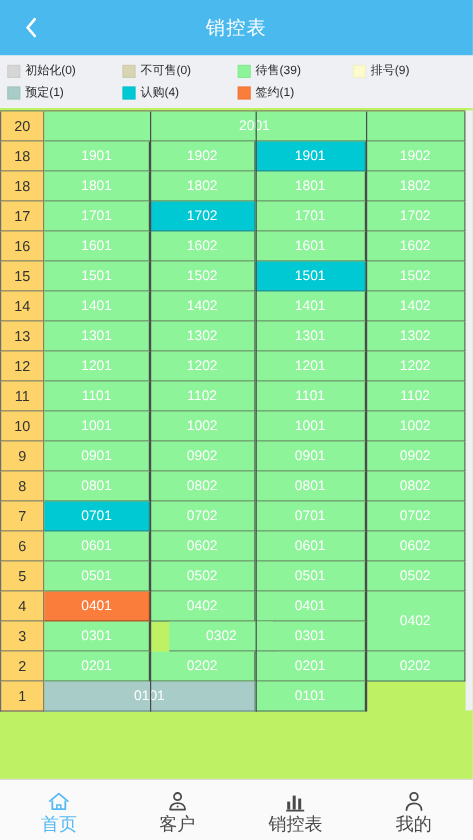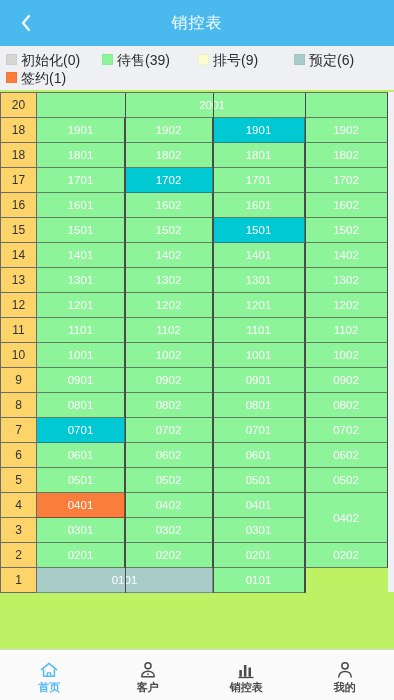--- a/index.html
+++ b/index.html
@@ -75,21 +75,21 @@
     white-space: nowrap;
   }
   .legend-swatch {
     width: 11px;
     height: 11px;
     flex: 0 0 11px;
     margin-right: 4px;
     border: 1px solid rgba(0,0,0,0.04);
     box-sizing: border-box;
   }
-  .legend-label { font-size: 14px; text-align: center; }
+  .legend-label { font-size: 10px; text-align: center; }
 
   
   .table-wrap {
     flex: 1 1 auto;
     position: relative;
     background: #bef264;
     overflow: hidden;
   }
   .grid-outer {
     position: absolute;
@@ -182,24 +182,23 @@
     gap: 2px;
     cursor: pointer;
   }
   .tab-icon {
     height: 22px;
     display: flex;
     align-items: flex-end;
     justify-content: center;
   }
   .tab-label {
-    font-size: 11px;
+    font-size: 15px;
     color: #4a4a4a;
     line-height: 1;
-    font-weight: bold;
   }
   .tab.active .tab-label { color: #55b9f3; }
 </style>
 </head>
 <body>
 
 <div id="app">
 
   <div class="header">
     <div class="back-btn">
@@ -212,30 +211,38 @@
     <div class="header-title">销控表</div>
   </div>
 
   <div class="legend">
     <div class="legend-grid" id="legend-grid">
         <div class="legend-item">
           <span class="legend-swatch" style="background: rgb(214, 214, 214);"></span>
           <span class="legend-label">初始化(0)</span>
         </div>
         <div class="legend-item">
+          <span class="legend-swatch" style="background: rgb(216, 213, 179);"></span>
+          <span class="legend-label">不可售(0)</span>
+        </div>
+        <div class="legend-item">
           <span class="legend-swatch" style="background: rgb(142, 244, 154);"></span>
           <span class="legend-label">待售(39)</span>
         </div>
         <div class="legend-item">
           <span class="legend-swatch" style="background: rgb(251, 251, 205);"></span>
           <span class="legend-label">排号(9)</span>
         </div>
         <div class="legend-item">
           <span class="legend-swatch" style="background: rgb(168, 204, 199);"></span>
-          <span class="legend-label">预定(6)</span>
+          <span class="legend-label">预定(1)</span>
+        </div>
+        <div class="legend-item">
+          <span class="legend-swatch" style="background: rgb(0, 201, 212);"></span>
+          <span class="legend-label">认购(4)</span>
         </div>
         <div class="legend-item">
           <span class="legend-swatch" style="background: rgb(250, 125, 60);"></span>
           <span class="legend-label">签约(1)</span>
         </div>
       </div>
   </div>
 
   <div class="table-wrap">
     <div class="grid-outer">
@@ -321,21 +328,21 @@
           <div class="unit-cell c-green strong-border" style="left: 268px; top: 350px; width: 83px; height: 25px;">0602</div>
           <div class="unit-cell c-green strong-border" style="left: 0px; top: 375px; width: 88px; height: 25px;">0501</div>
           <div class="unit-cell c-green strong-border" style="left: 88px; top: 375px; width: 88px; height: 25px;">0502</div>
           <div class="unit-cell c-green strong-border" style="left: 176px; top: 375px; width: 92px; height: 25px;">0501</div>
           <div class="unit-cell c-green strong-border" style="left: 268px; top: 375px; width: 83px; height: 25px;">0502</div>
           <div class="unit-cell c-orange strong-border" style="left: 0px; top: 400px; width: 88px; height: 25px;">0401</div>
           <div class="unit-cell c-green strong-border" style="left: 88px; top: 400px; width: 88px; height: 25px;">0402</div>
           <div class="unit-cell c-green strong-border" style="left: 176px; top: 400px; width: 92px; height: 25px;">0401</div>
           <div class="unit-cell c-green strong-border" style="left: 268px; top: 400px; width: 83px; height: 50px;">0402</div>
           <div class="unit-cell c-green strong-border" style="left: 0px; top: 425px; width: 88px; height: 25px;">0301</div>
-          <div class="unit-cell c-green strong-border" style="left: 88px; top: 425px; width: 88px; height: 25px;">0302</div>
+          <div class="unit-cell c-green strong-border" style="left: 104px; top: 425px; width: 88px; height: 25px;">0302</div>
           <div class="unit-cell c-green strong-border" style="left: 176px; top: 425px; width: 92px; height: 25px;">0301</div>
           <div class="unit-cell c-green strong-border" style="left: 0px; top: 450px; width: 88px; height: 25px;">0201</div>
           <div class="unit-cell c-green strong-border" style="left: 88px; top: 450px; width: 88px; height: 25px;">0202</div>
           <div class="unit-cell c-green strong-border" style="left: 176px; top: 450px; width: 92px; height: 25px;">0201</div>
           <div class="unit-cell c-green strong-border" style="left: 268px; top: 450px; width: 83px; height: 25px;">0202</div>
           <div class="unit-cell c-steel strong-border" style="left: 0px; top: 475px; width: 176px; height: 25px;">0101</div>
           <div class="unit-cell c-green strong-border" style="left: 176px; top: 475px; width: 92px; height: 25px;">0101</div>
           <div class="vline" style="left: 88px; height: 500px;"></div>
           <div class="vline" style="left: 176px; height: 500px;"></div>
           <div class="vline" style="left: 268px; height: 500px;"></div>

